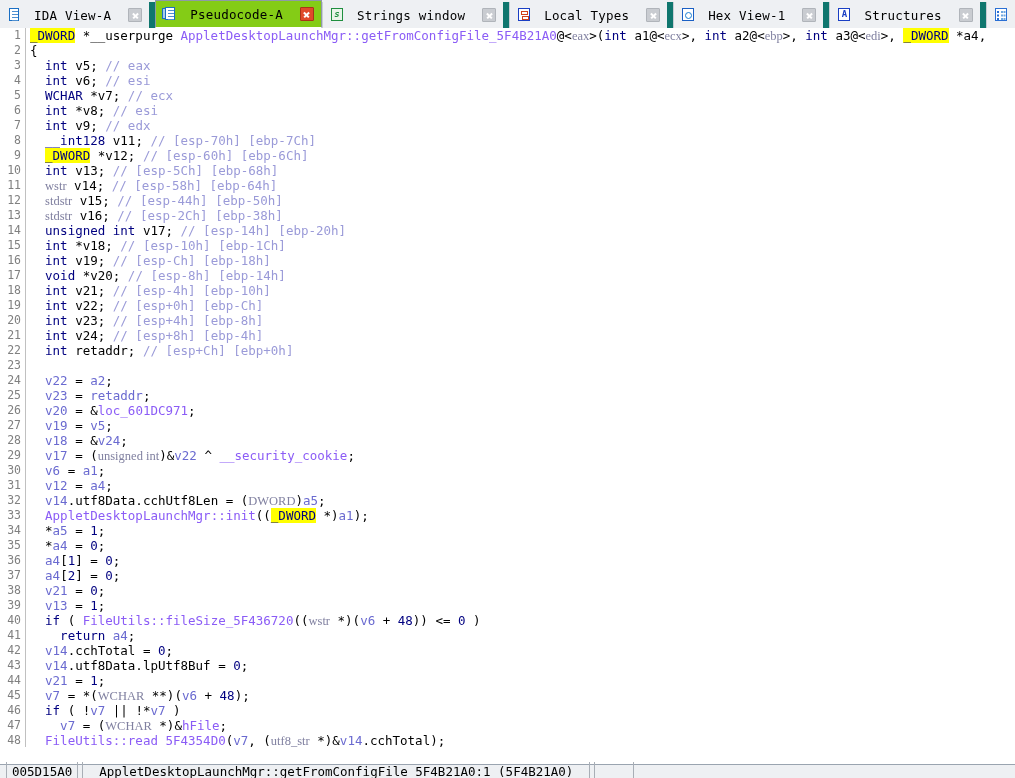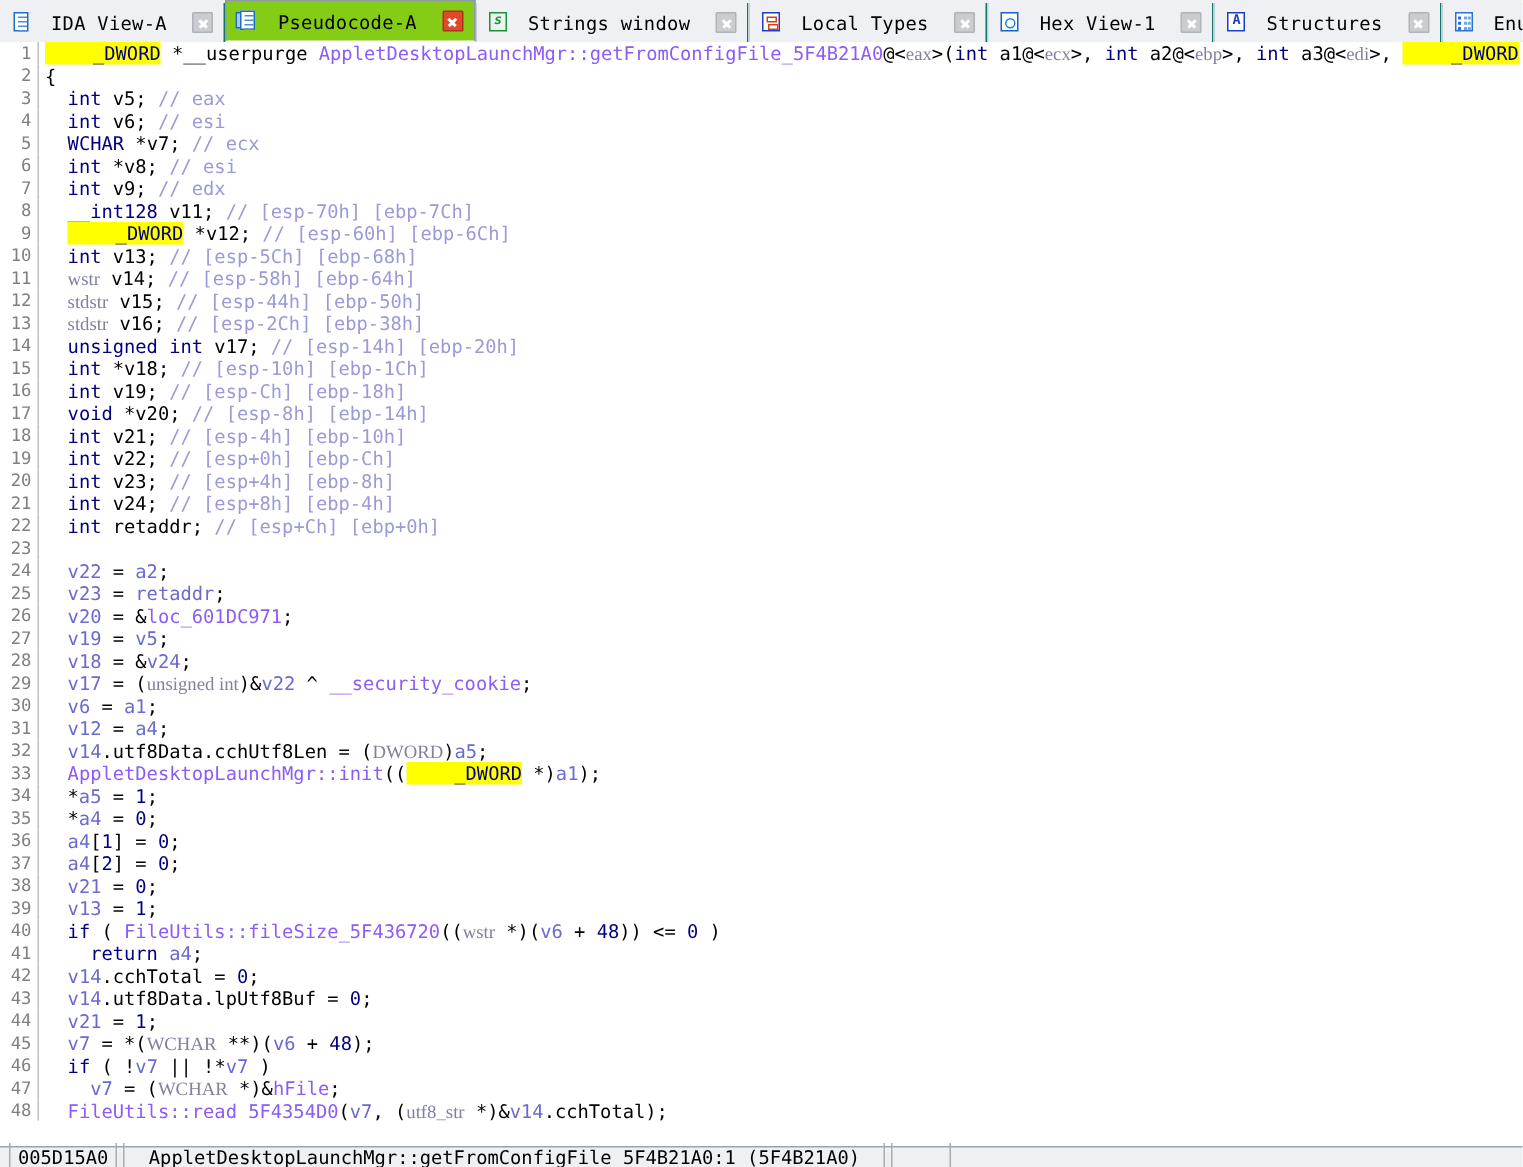--- a/index.html
+++ b/index.html
@@ -20,21 +20,21 @@
     box-sizing:border-box;
   }
   .tab{
     height:26px;
     display:flex;align-items:center;
     padding:0 7px 0 6px;
     gap:7px;
     box-sizing:border-box;
     background:#eef0f3;
     border-left:1px solid #c8cdd4;
-    border-right:1px solid #0f766e;
+    border-right:6px solid #0f766e;
     font-family:"DejaVu Sans Mono","Liberation Mono",monospace;
     font-size:12.5px;
     color:#000;
     white-space:nowrap;
     position:relative;
     top:1px;
   }
   .tab.active{
     background:#84cc16;
     height:28px;
@@ -144,21 +144,21 @@
     user-select:none;
   }
   .ltext{padding-left:4px;}        
   .c-kw{color:#000080;font-weight:normal;}
   .c-plain{color:#000000;}
   .c-func{color:#8b5cf6;}       
   .c-var{color:#6a6ad0;}        
   .c-cmt{color:#9a9ad8;}        
   .c-type{color:#8080a0;font-family:Liberation Serif, serif;}       
   .c-num{color:#000080;}
-  .hl{background:#ffff00;padding-left:32px;}
+  .hl{background:#ffff00;}
   
   #statusbar{
     position:absolute;left:0;bottom:0;right:0;height:14px;
     background:#eef0f3;
     border-top:1px solid #9aa4b0;
     box-sizing:border-box;
     display:flex;align-items:center;
   }
   .sfield{
     height:20px;line-height:20px;

